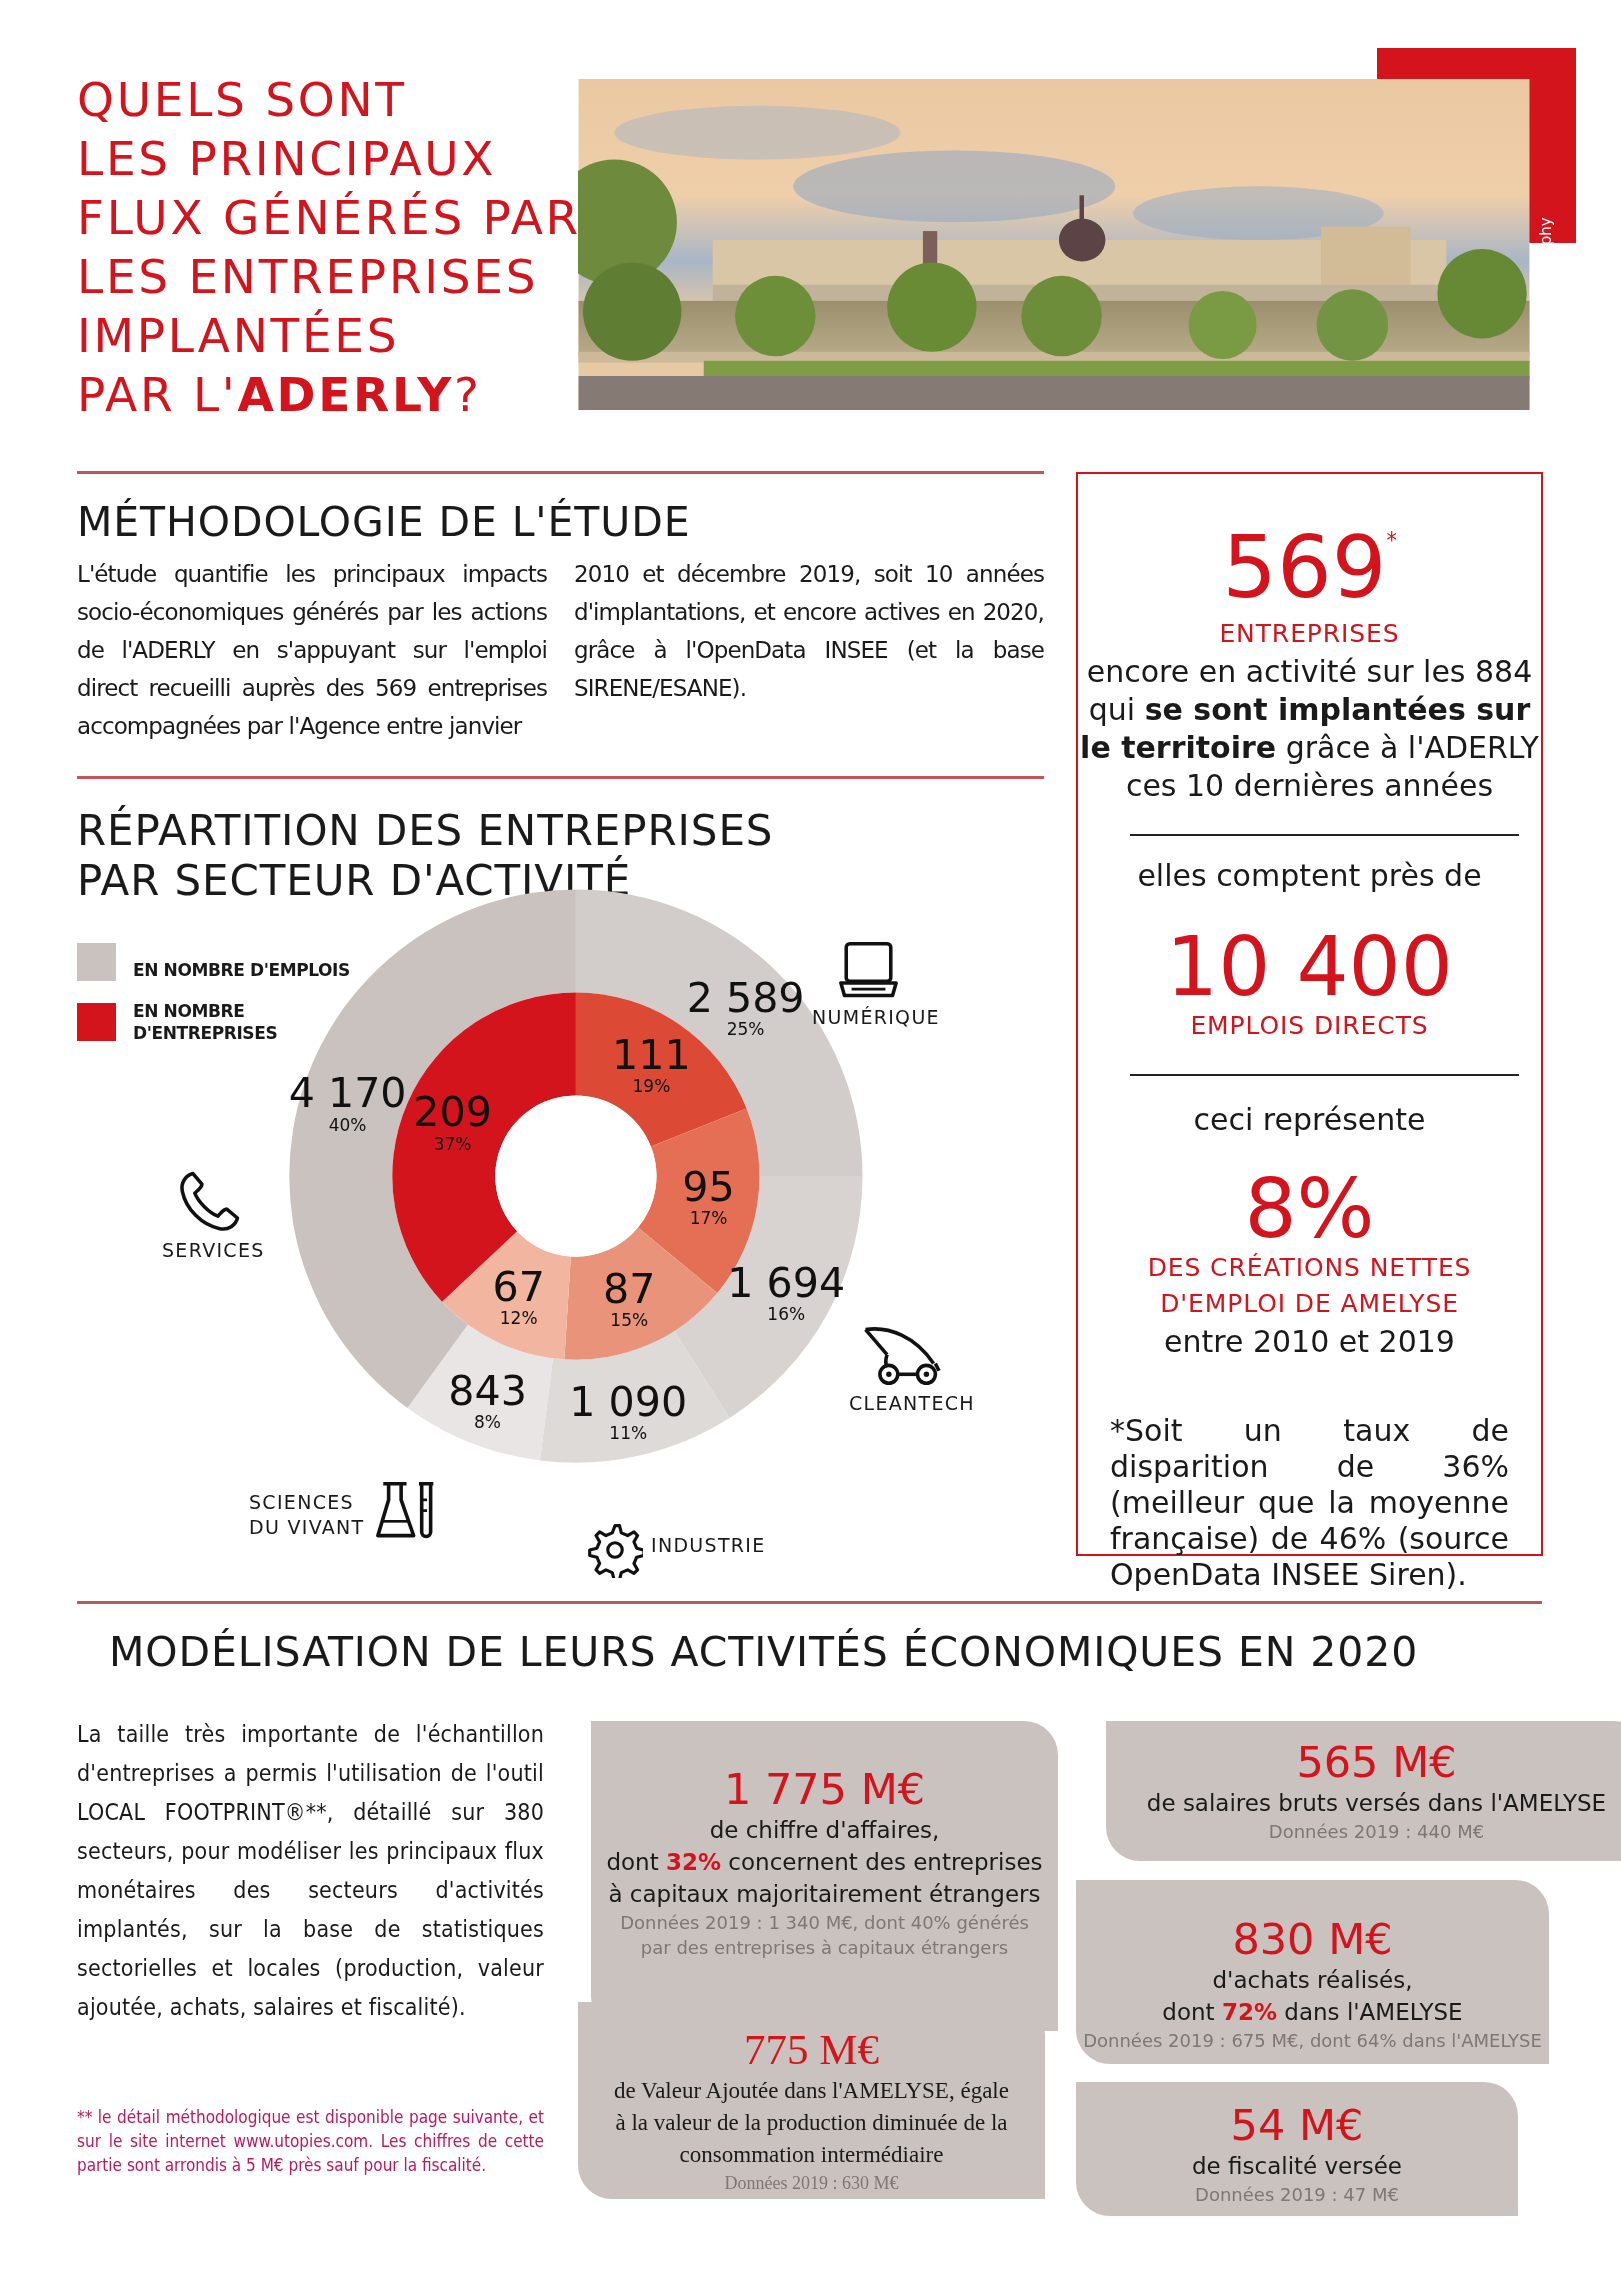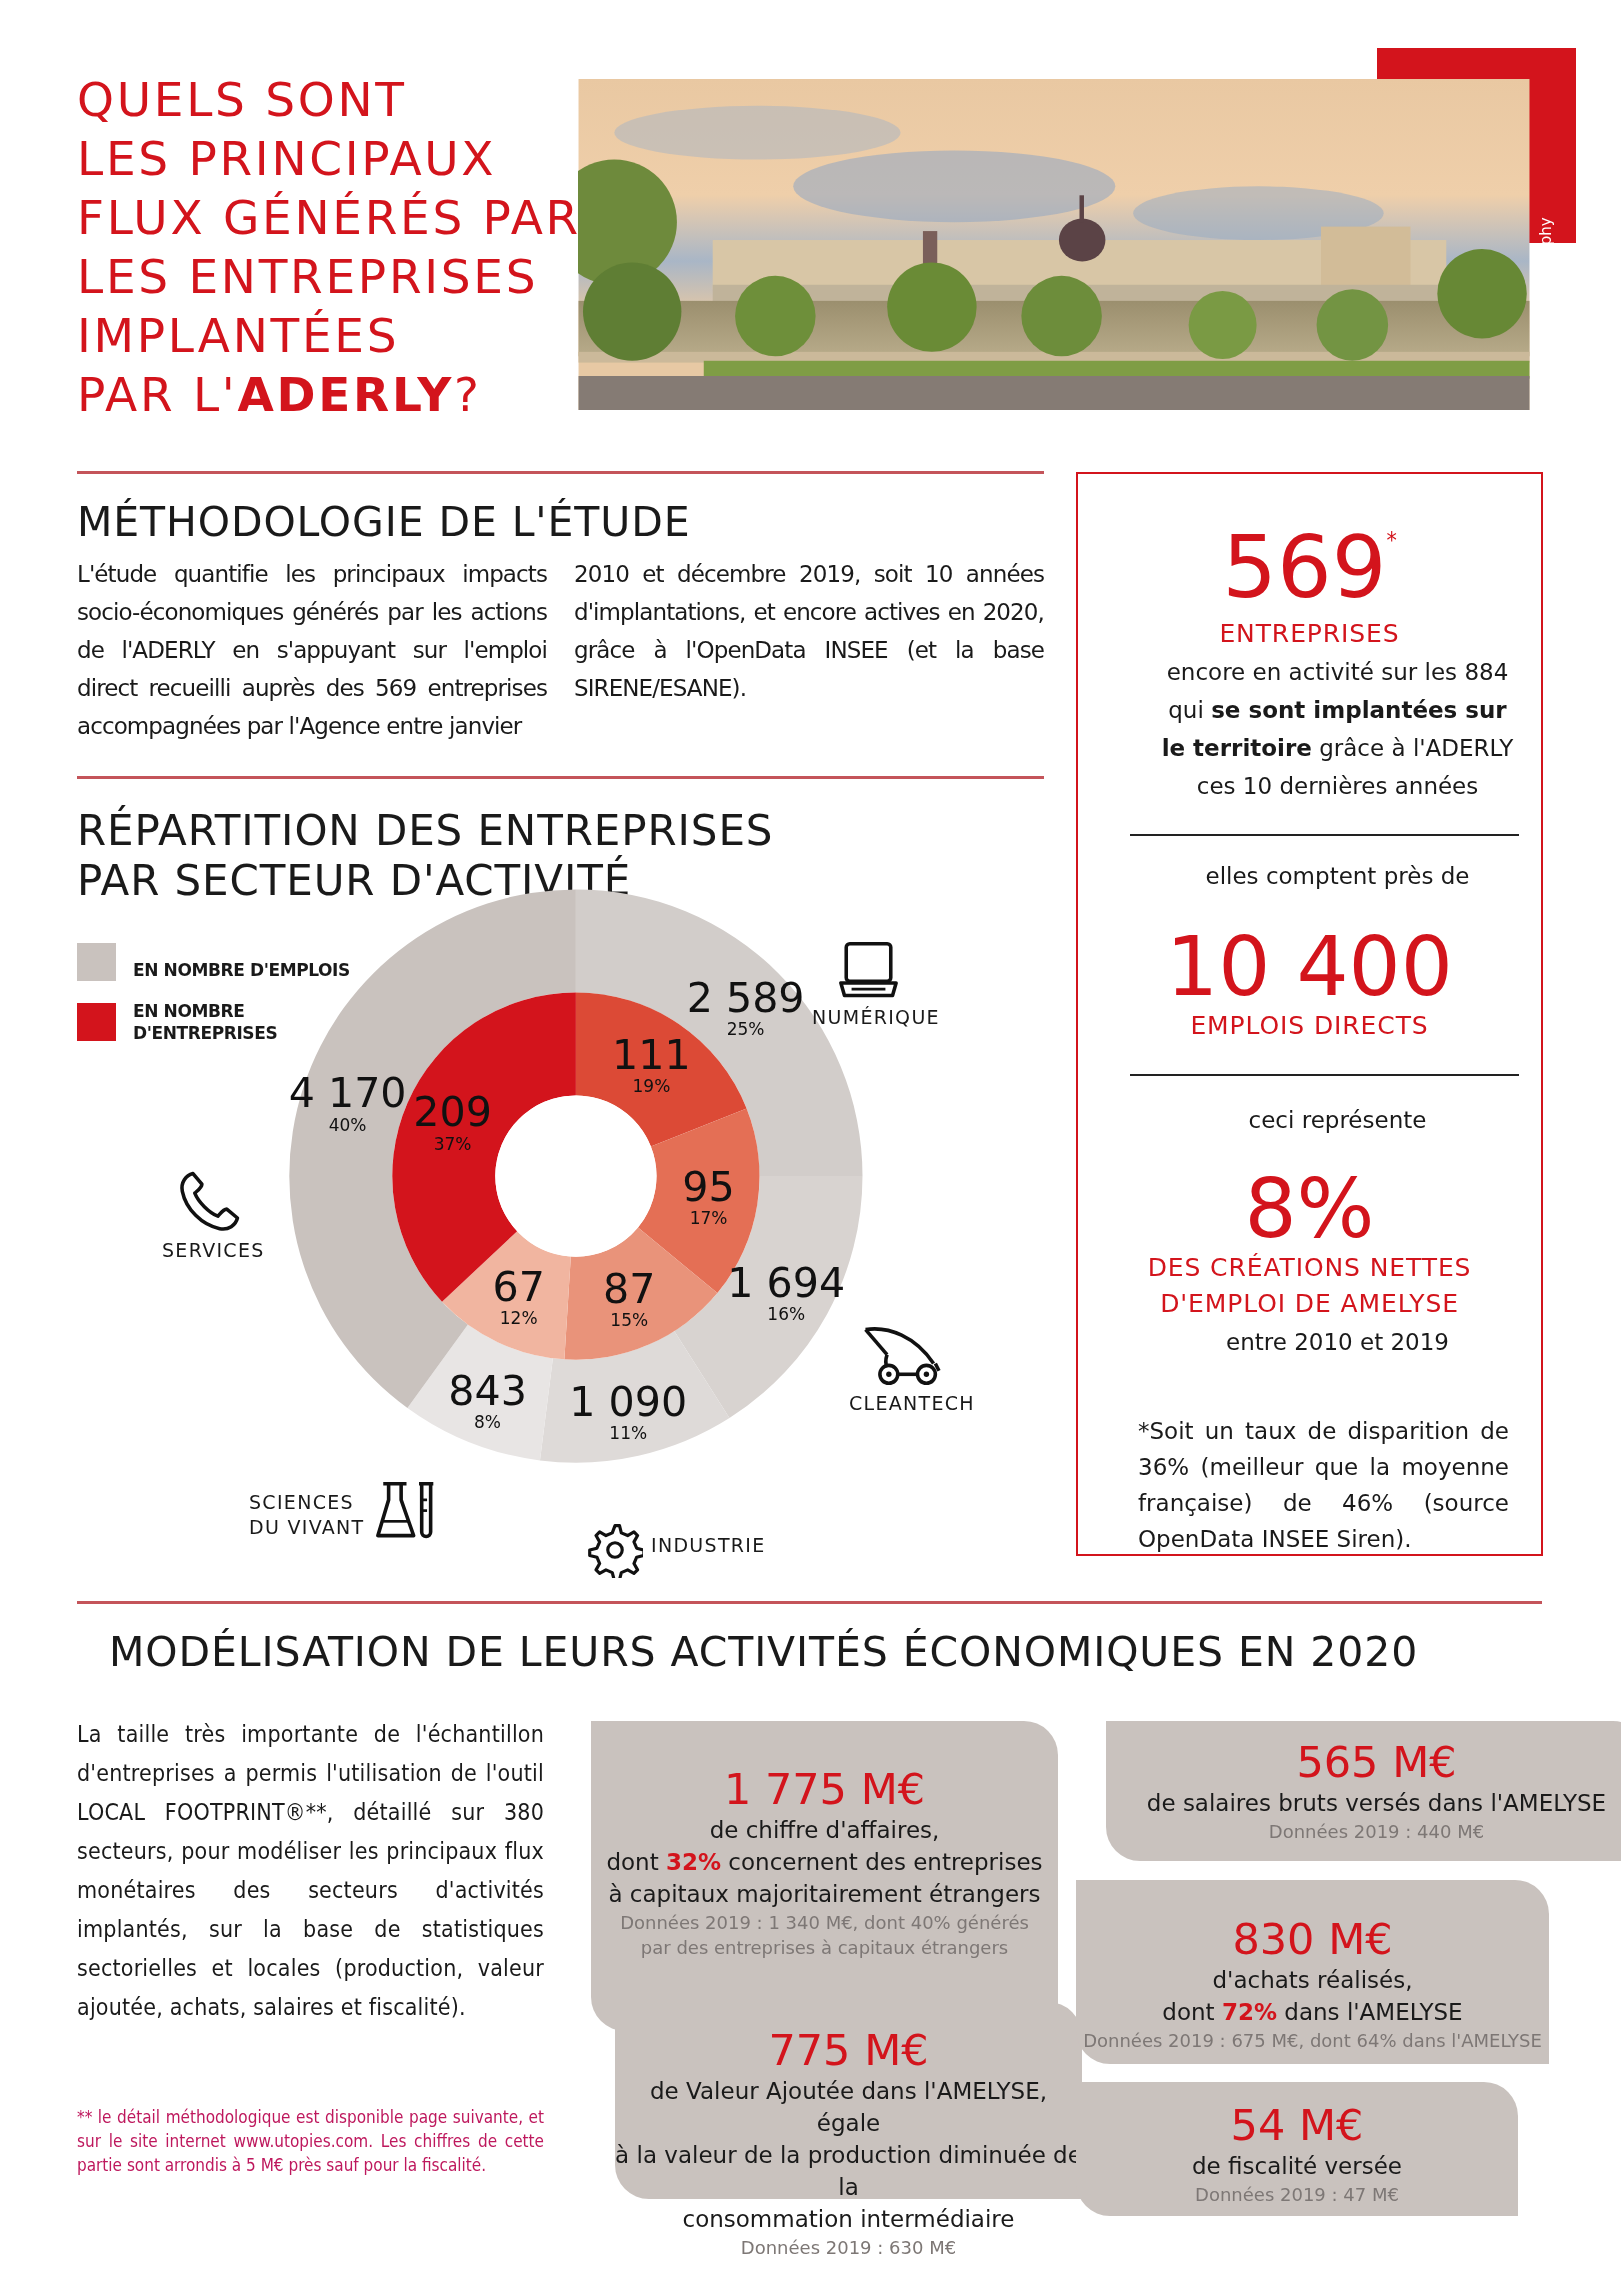--- a/index.html
+++ b/index.html
@@ -17,21 +17,21 @@
   #rep-title{left:77px;top:806px;font-size:42px;line-height:50px;}
   .legend-swatch{position:absolute;left:77px;width:39px;height:38px;}
   .legend-label{position:absolute;left:133px;font-size:17px;font-weight:bold;line-height:21.5px;font-family:"DejaVu Sans",sans-serif;letter-spacing:-0.4px;}
   #donut{position:absolute;left:0;top:0;width:1622px;height:2293px;pointer-events:none;}
   .sect-label{position:absolute;font-size:19px;letter-spacing:1.3px;font-family:"DejaVu Sans",sans-serif;line-height:25px;}
   .icon{position:absolute;}
   
   #kbox{left:1076px;top:472px;width:467px;height:1084px;border:2.7px solid #d3141c;box-sizing:border-box;text-align:center;}
   .kcenter{position:absolute;left:0;width:100%;text-align:center;}
   .big-num{font-size:86px;color:#d3141c;font-family:"DejaVu Sans",sans-serif;font-weight:normal;line-height:90px;}
-  .ktext{font-size:23px;line-height:38px;font-family:"DejaVu Sans",sans-serif;padding-left:28px;}
+  .ktext{font-size:30px;line-height:38px;font-family:"DejaVu Sans",sans-serif;}
   .ksub{font-size:25px;color:#d3141c;letter-spacing:0.9px;font-family:"DejaVu Sans",sans-serif;}
   .krule{position:absolute;left:52px;width:389px;height:1.8px;background:#222;}
   #mod-title{left:77px;top:1628px;font-size:41px;margin-left:32px;}
   #mod-text{left:77px;top:1715px;width:467px;font-size:23px;line-height:39px;text-align:justify;letter-spacing:0.2px;}
   #footnote{left:77px;top:2105px;width:467px;font-size:17px;line-height:24px;text-align:justify;color:#be185d;}
   .card{position:absolute;background:#c9c2be;border-radius:0 34px 0 34px;text-align:center;font-family:"DejaVu Sans",sans-serif;}
   .card-val{font-size:43px;color:#d3141c;line-height:50px;}
   .card-txt{font-size:23px;line-height:32px;color:#1a1a1a;}
   .card-txt b{color:#d3141c;}
   .card-note{font-size:18px;line-height:25px;color:#7d7775;}
@@ -242,21 +242,21 @@
 
 <div class="card" style="left:591px;top:1721px;width:467px;height:310px;">
   <div class="card-val" style="margin-top:43px;">1 775 M€</div>
   <div class="card-txt">de chiffre d'affaires,</div>
   <div class="card-txt"><span>dont </span><b>32%</b><span> concernent des entreprises</span></div>
   <div class="card-txt">à capitaux majoritairement étrangers</div>
   <div class="card-note">Données 2019 : 1 340 M€, dont 40% générés</div>
   <div class="card-note">par des entreprises à capitaux étrangers</div>
 </div>
 
-<div class="card" style="left:615px;top:2002px;width:467px;height:197px;">
+<div class="card" style="left:578px;top:2002px;width:467px;height:197px;font-family:Liberation Serif, serif;">
   <div class="card-val" style="margin-top:23px;">775 M€</div>
   <div class="card-txt">de Valeur Ajoutée dans l'AMELYSE, égale</div>
   <div class="card-txt">à la valeur de la production diminuée de la</div>
   <div class="card-txt">consommation intermédiaire</div>
   <div class="card-note">Données 2019 : 630 M€</div>
 </div>
 
 <div class="card" style="left:1106px;top:1721px;width:541px;height:140px;">
   <div class="card-val" style="margin-top:16px;">565 M€</div>
   <div class="card-txt">de salaires bruts versés dans l'AMELYSE</div>

